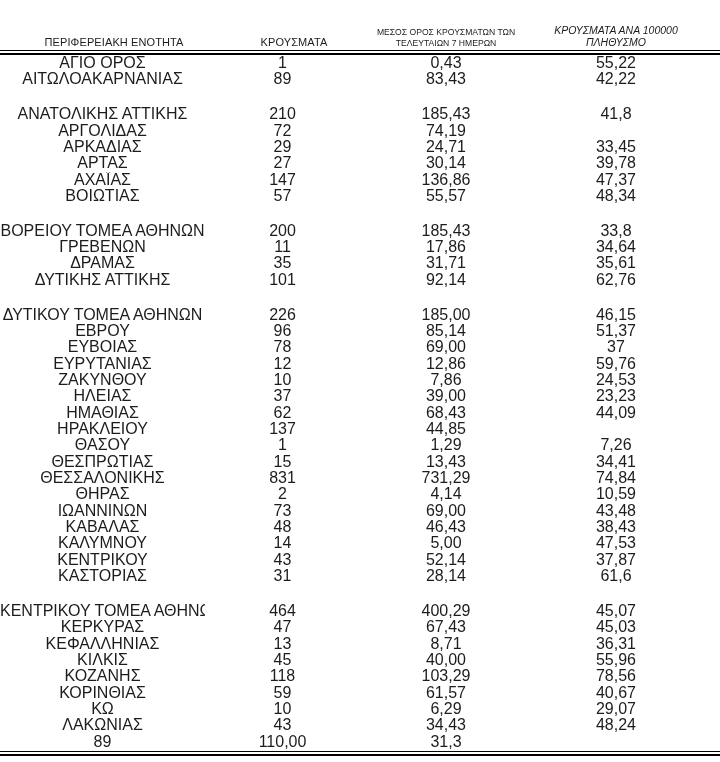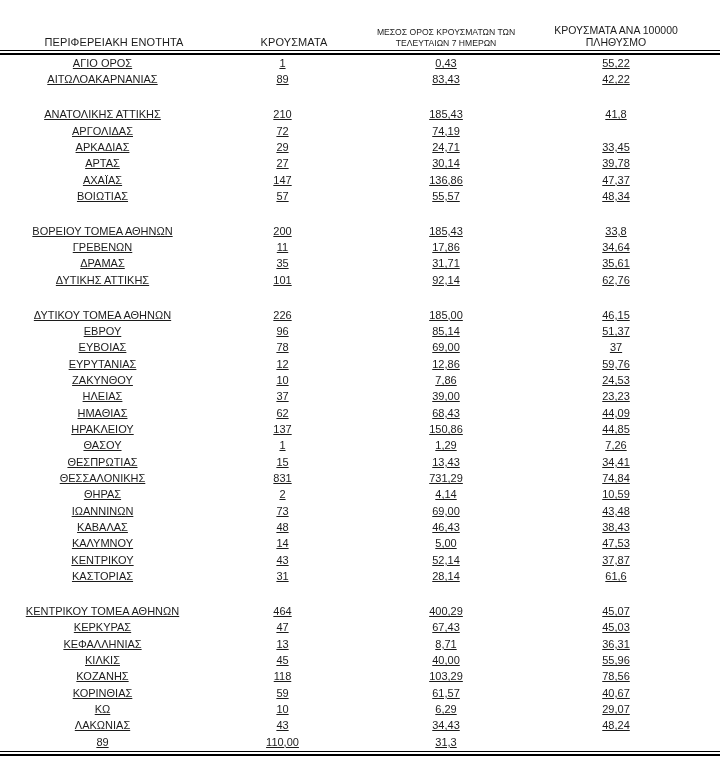--- a/index.html
+++ b/index.html
@@ -25,30 +25,29 @@
   }
   
   .thead {
     align-items: end;
     height: 27px;
     padding-bottom: 1px;
   }
   .hcell { white-space: nowrap; }
   .hc1, .hc2 { font-size: 11px; letter-spacing: 0.1px; padding-left: 23px; }
   .hc3 { font-size: 8.6px; line-height: 10.5px; }
-  .hc4 { font-size: 10.5px; line-height: 11.5px; }
+  .hc4 { font-size: 10.5px; line-height: 11.5px; font-style: italic; }
   
   .rule-thin  { border-top: 1.3px solid #000; margin-top: 1px; }
   .rule-thick { border-top: 2.4px solid #000; margin-top: 2px; }
   
   .row {
     height: 16.35px;
     line-height: 16.35px;
-    font-size: 11px;
-    text-decoration: underline;
+    font-size: 16px;
   }
   .blank-row { height: 18.5px; }
   .cell {
     overflow: hidden;
     white-space: nowrap;
   }
 </style>
 </head>
 <body>
 
@@ -203,21 +202,20 @@
       <div class="grid-row row">
         <div class="cell">ΗΜΑΘΙΑΣ</div>
         <div class="cell">62</div>
         <div class="cell">68,43</div>
         <div class="cell">44,09</div>
         <div></div>
       </div>
       <div class="grid-row row">
         <div class="cell">ΗΡΑΚΛΕΙΟΥ</div>
         <div class="cell">137</div>
-        <div class="cell">150,86</div>
         <div class="cell">44,85</div>
         <div></div>
       </div>
       <div class="grid-row row">
         <div class="cell">ΘΑΣΟΥ</div>
         <div class="cell">1</div>
         <div class="cell">1,29</div>
         <div class="cell">7,26</div>
         <div></div>
       </div>

